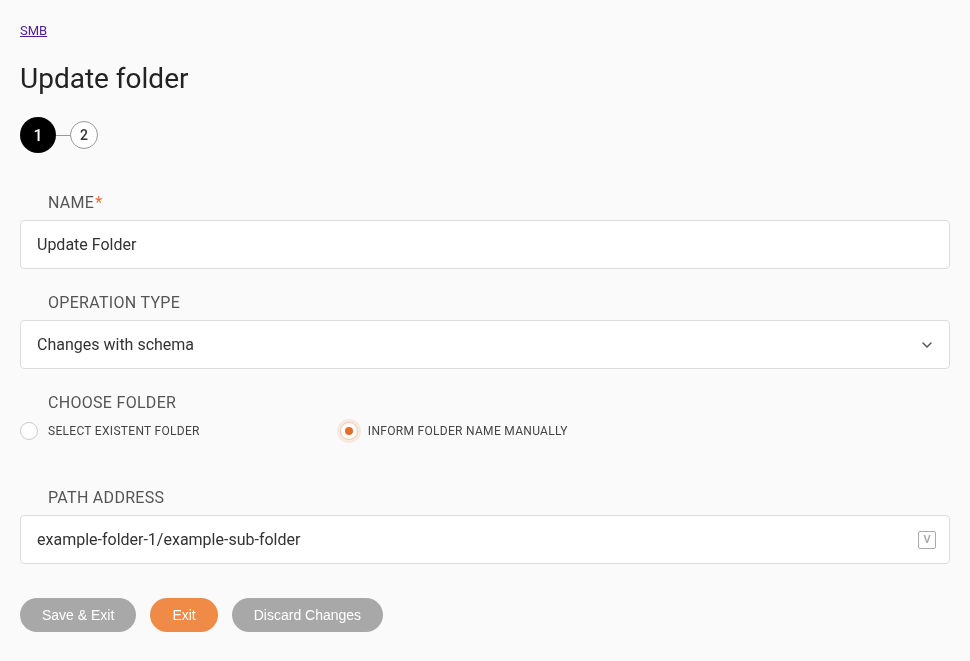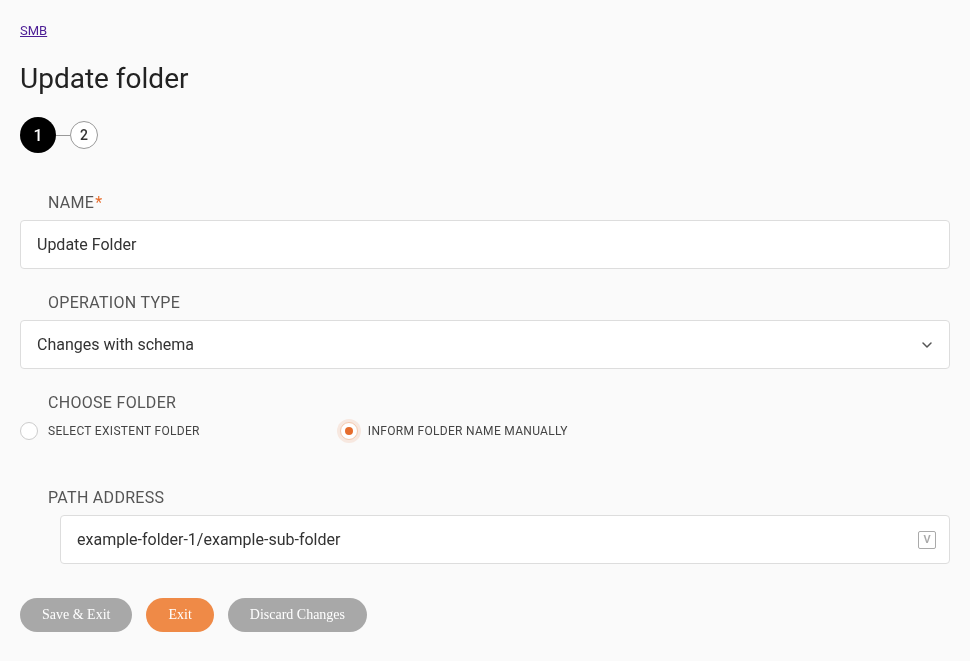--- a/index.html
+++ b/index.html
@@ -80,21 +80,21 @@
     }
     .text-input { outline: none; }
     .select-wrap {
       display: flex;
       align-items: center;
       justify-content: space-between;
       cursor: pointer;
       position: relative;
     }
     .chevron { flex-shrink: 0; }
-    .path-wrap { position: relative; margin-left: 40px; }
+    .path-wrap { position: relative; }
     .path-input { padding-right: 50px; }
     .path-icon {
       position: absolute;
       right: 14px;
       top: 50%;
       transform: translateY(-50%);
       width: 18px;
       height: 18px;
       border: 1.5px solid #aaa;
       border-radius: 2px;
@@ -150,21 +150,21 @@
       gap: 14px;
       margin-top: 34px;
     }
     .btn {
       border: none;
       border-radius: 18px;
       padding: 9px 22px;
       font-size: 14px;
       cursor: pointer;
       color: #fff;
-      font-family: Liberation Serif, serif;
+      font-family: Liberation Sans, sans-serif;
     }
     .btn-secondary { background: #a8a8a8; }
     .btn-primary { background: #ef8a47; }
   </style>
 </head>
 <body>
 
 
 
 <a class="breadcrumb">SMB</a>

